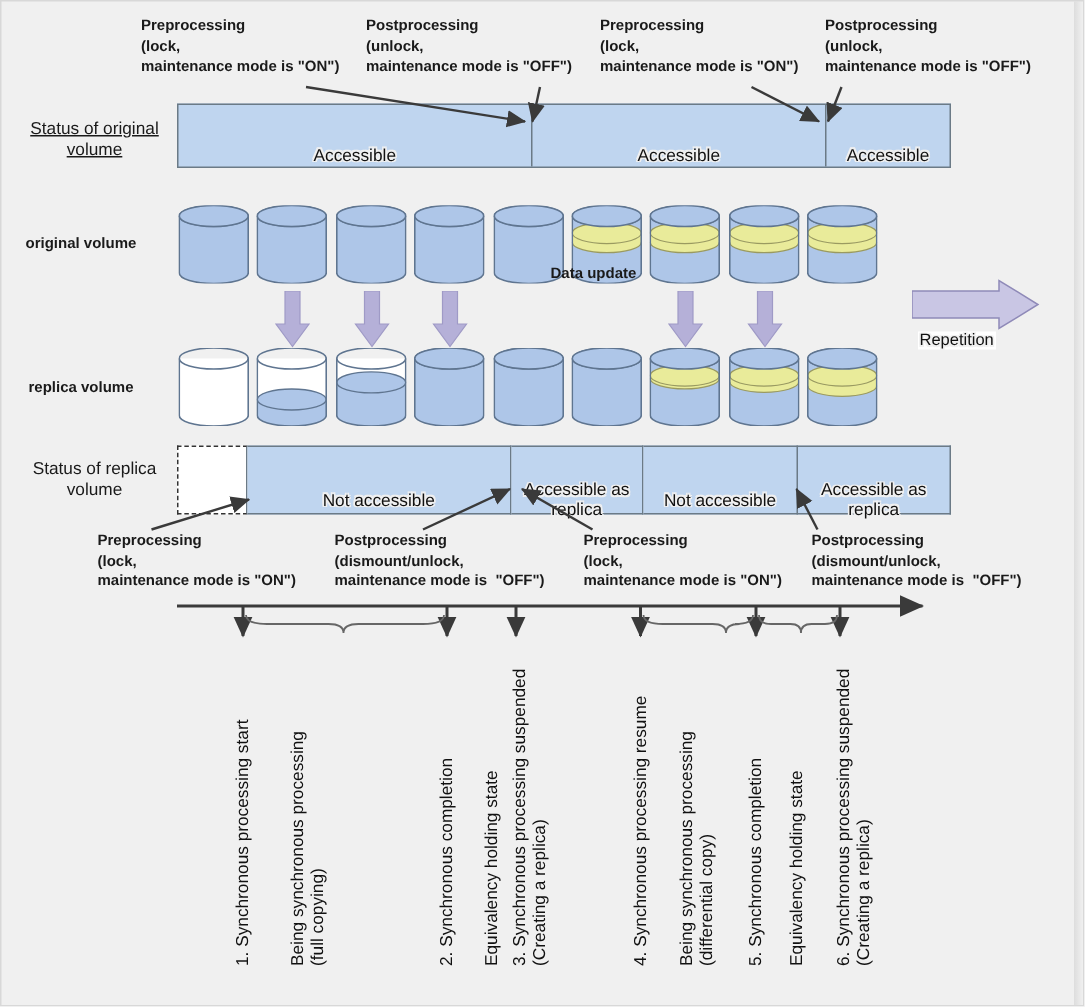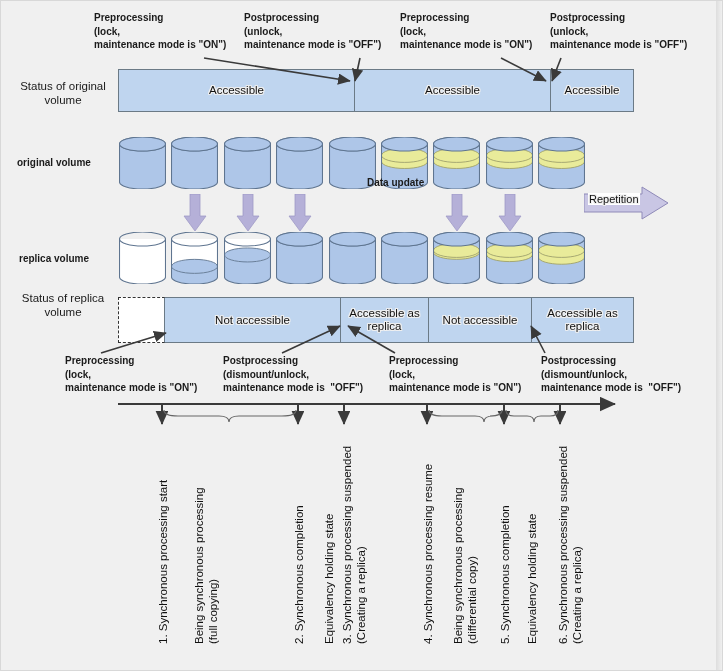--- a/index.html
+++ b/index.html
@@ -47,41 +47,42 @@
     writing-mode:vertical-rl;
     text-orientation:mixed;
     font-size:11.5px;line-height:13.5px;
     color:#111;white-space:pre;
     transform-origin:left top;
   }
   .outline{
     text-shadow:
       1px 0 0 #f0f0f0,-1px 0 0 #f0f0f0,0 1px 0 #f0f0f0,0 -1px 0 #f0f0f0,
       1px 1px 0 #f0f0f0,-1px -1px 0 #f0f0f0,1px -1px 0 #f0f0f0,-1px 1px 0 #f0f0f0;
+    margin-top: 28px;
   }
 </style>
 </head>
 <body>
 
 <div id="page">
 
   <div class="lbl" style="left:93px;top:10px;">Preprocessing
 (lock,
 maintenance mode is "ON")</div>
   <div class="lbl" style="left:243px;top:10px;">Postprocessing
 (unlock,
 maintenance mode is "OFF")</div>
   <div class="lbl" style="left:399px;top:10px;">Preprocessing
 (lock,
 maintenance mode is "ON")</div>
   <div class="lbl" style="left:549px;top:10px;">Postprocessing
 (unlock,
 maintenance mode is "OFF")</div>
 
-  <div class="lbl-c" style="left:12px;top:78px;width:100px;">Status of
+  <div class="lbl-c" style="left:12px;top:78px;width:100px;text-decoration:underline;">Status of
 original volume</div>
 
   <div class="statusbar" style="left:117px;top:68px;width:516px;height:43px;">
     <div class="seg" style="left:0px;width:235px;">
         <span class="outline">Accessible</span>
       </div>
     <div class="seg div-l" style="left:235px;width:196px;">
         <span class="outline">Accessible</span>
       </div>
     <div class="seg div-l" style="left:431px;width:83px;">
@@ -199,21 +200,21 @@
       <div class="parrow" style="left: 444.4px; top: 193px;"><svg width="24" height="38" viewBox="0 0 24 38">
           <path d="M7,0 L17,0 L17,22 L23,22 L12,37 L1,22 L7,22 Z" fill="#b5b0d8" stroke="#9f9ac6" stroke-width="0.8"></path>
         </svg></div>
       <div class="parrow" style="left: 496.8px; top: 193px;"><svg width="24" height="38" viewBox="0 0 24 38">
           <path d="M7,0 L17,0 L17,22 L23,22 L12,37 L1,22 L7,22 Z" fill="#b5b0d8" stroke="#9f9ac6" stroke-width="0.8"></path>
         </svg></div>
     </div>
 
   <div class="lbl" style="left:366px;top:175px;">Data update</div>
 
-  <div class="rep" style="left:583px;top:185px;">
+  <div class="rep" style="left:607px;top:185px;">
     <svg width="85" height="34" viewBox="0 0 85 34">
       <path d="M0,8 L58,8 L58,1 L84,17 L58,33 L58,26 L0,26 Z" fill="#c9c6e4" stroke="#8f8ab8" stroke-width="1"></path>
     </svg>
     <span class="reptext outline">Repetition</span>
   </div>
 
   <div class="lbl" style="left:18px;top:251px;">replica volume</div>
   <div id="rep-cyls">
       <div class="cyl" style="left: 118px; top: 231px;">
         <svg width="47" height="52" viewBox="0 0 47 52">
@@ -298,21 +299,21 @@
           <ellipse cx="23.5" cy="7" rx="23" ry="7" fill="#aec6e8" stroke="#5f7590" stroke-width="0.9"></ellipse>
           <path d="M0.5,18.4 L0.5,25.24 A23,7 0 0 0 46.5,25.24 L46.5,18.4 A23,7 0 0 1 0.5,18.4 Z" fill="#e9eb9a" stroke="none"></path>
           <ellipse cx="23.5" cy="18.4" rx="23" ry="7" fill="#e9eb9a" stroke="#9a9a60" stroke-width="0.8"></ellipse>
           <path d="M0.5,25.24 A23,7 0 0 0 46.5,25.24" fill="none" stroke="#9a9a60" stroke-width="0.8"></path>
           <path d="M0.5,7 L0.5,45 A23,7 0 0 0 46.5,45 L46.5,7" fill="none" stroke="#5f7590" stroke-width="1.1"></path>
           <ellipse cx="23.5" cy="7" rx="23" ry="7" fill="#aec6e8" stroke="#5f7590" stroke-width="1.1"></ellipse>
         </svg>
       </div>
     </div>
 
-  <div class="lbl-c" style="left:12px;top:290px;width:100px;">Status of
+  <div class="lbl-c" style="left:12px;top:305px;width:100px;">Status of
 replica volume</div>
 
   <div class="statusbar" style="left:117px;top:296px;width:516px;height:46px;background:transparent;border:none;">
     <div class="seg white" style="left:0px;width:47px;">
         <span class="outline"></span>
       </div>
     <div class="seg" style="left:47px;width:176px;background:#bfd5ef;border:1px solid #6b7a86;border-left:none;">
          <span class="outline">Not accessible</span>
       </div>
     <div class="seg" style="left:223px;width:88px;background:#bfd5ef;border:1px solid #6b7a86;border-left:none;">

